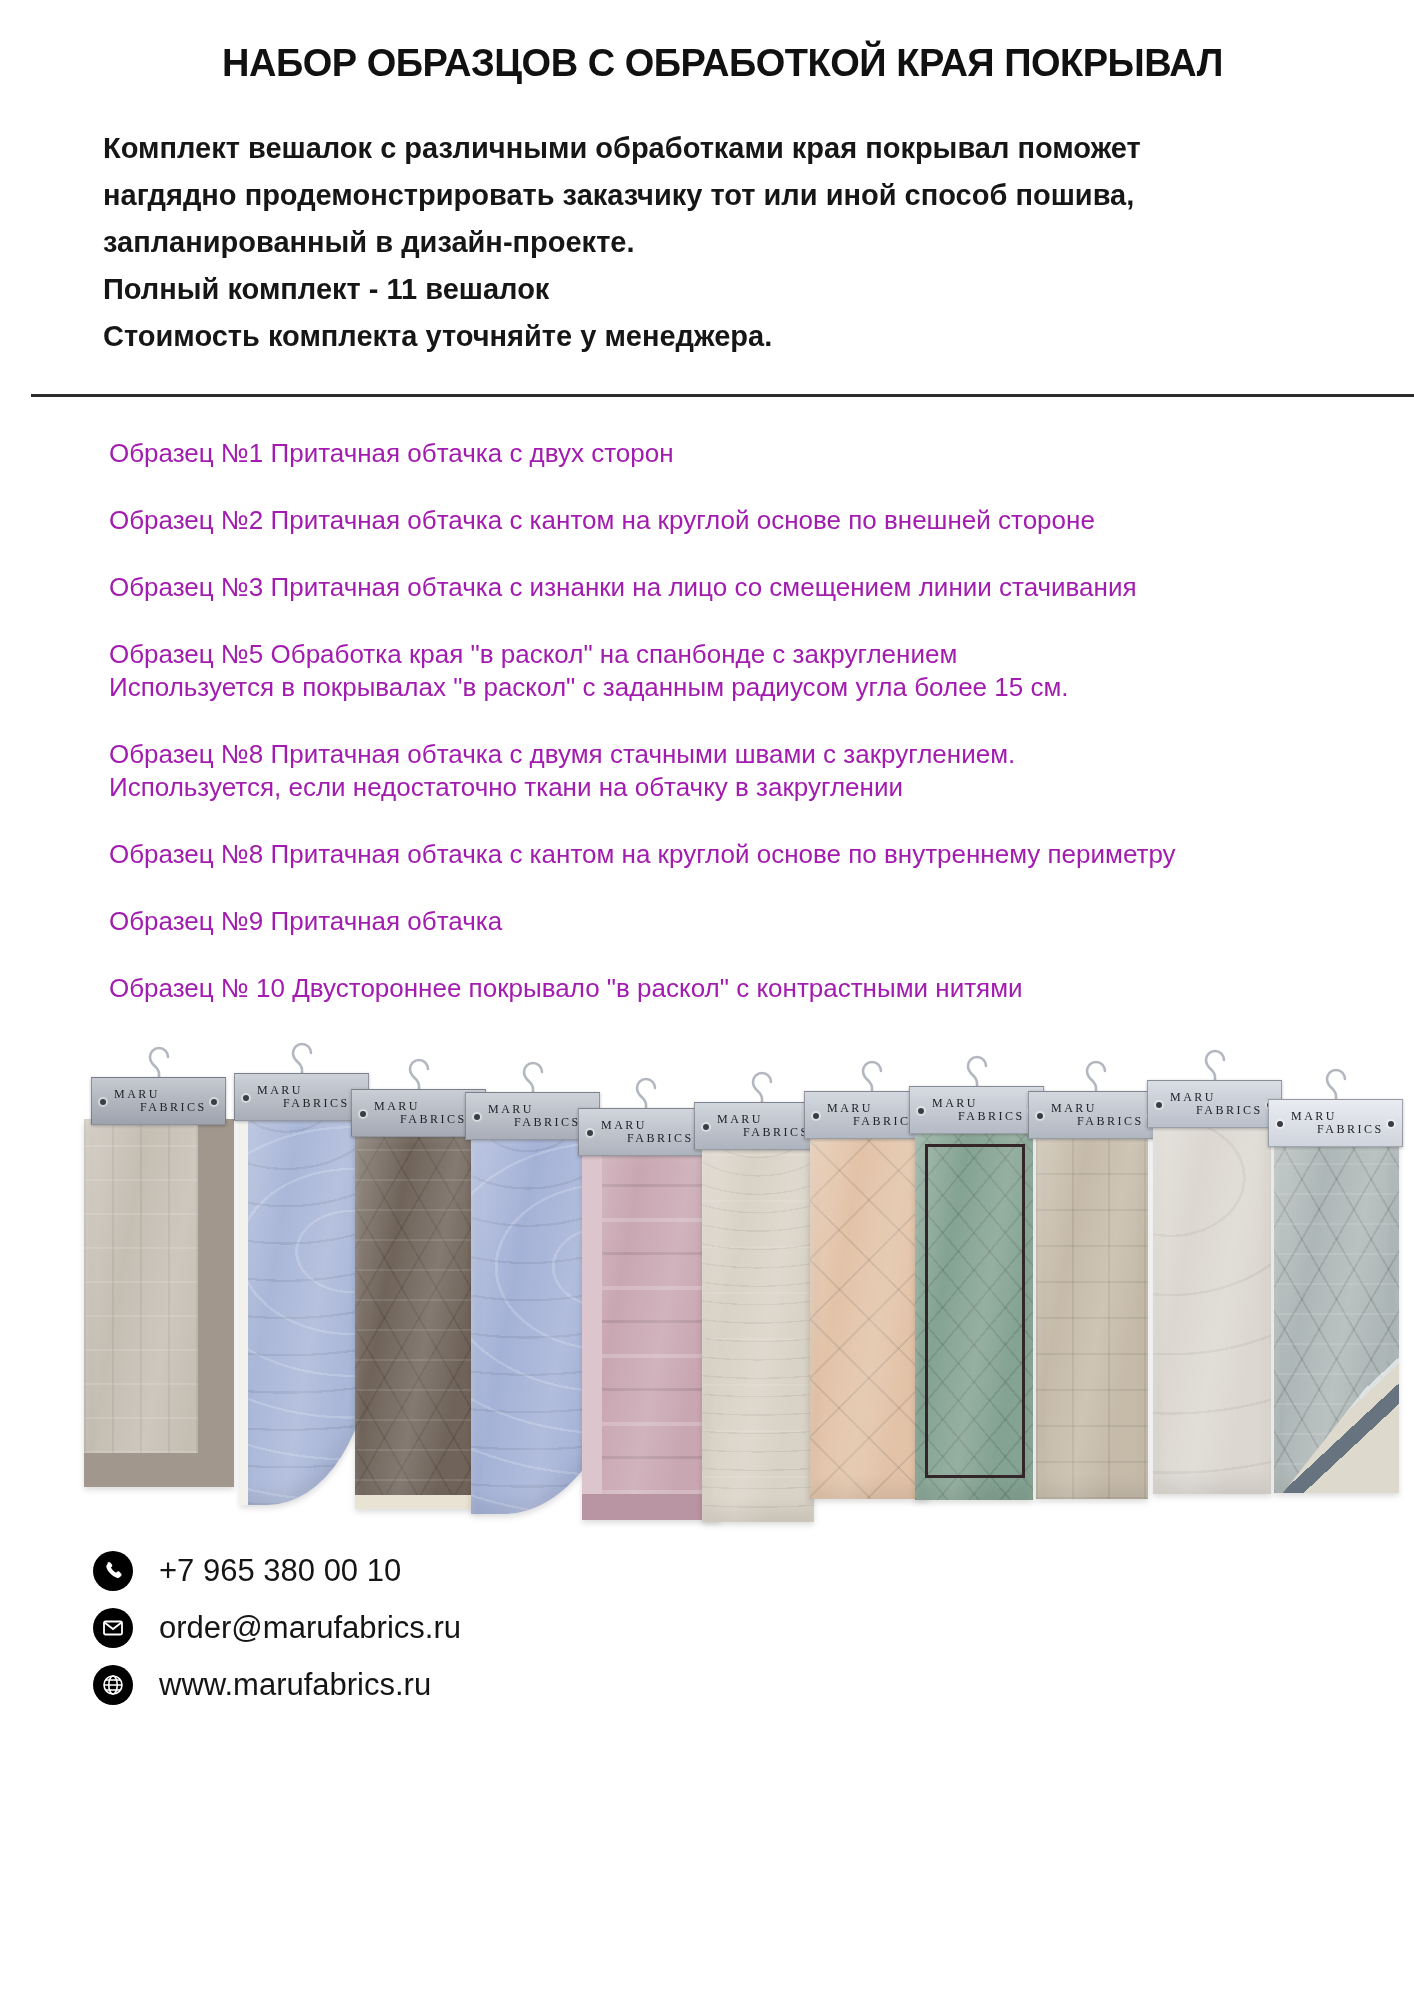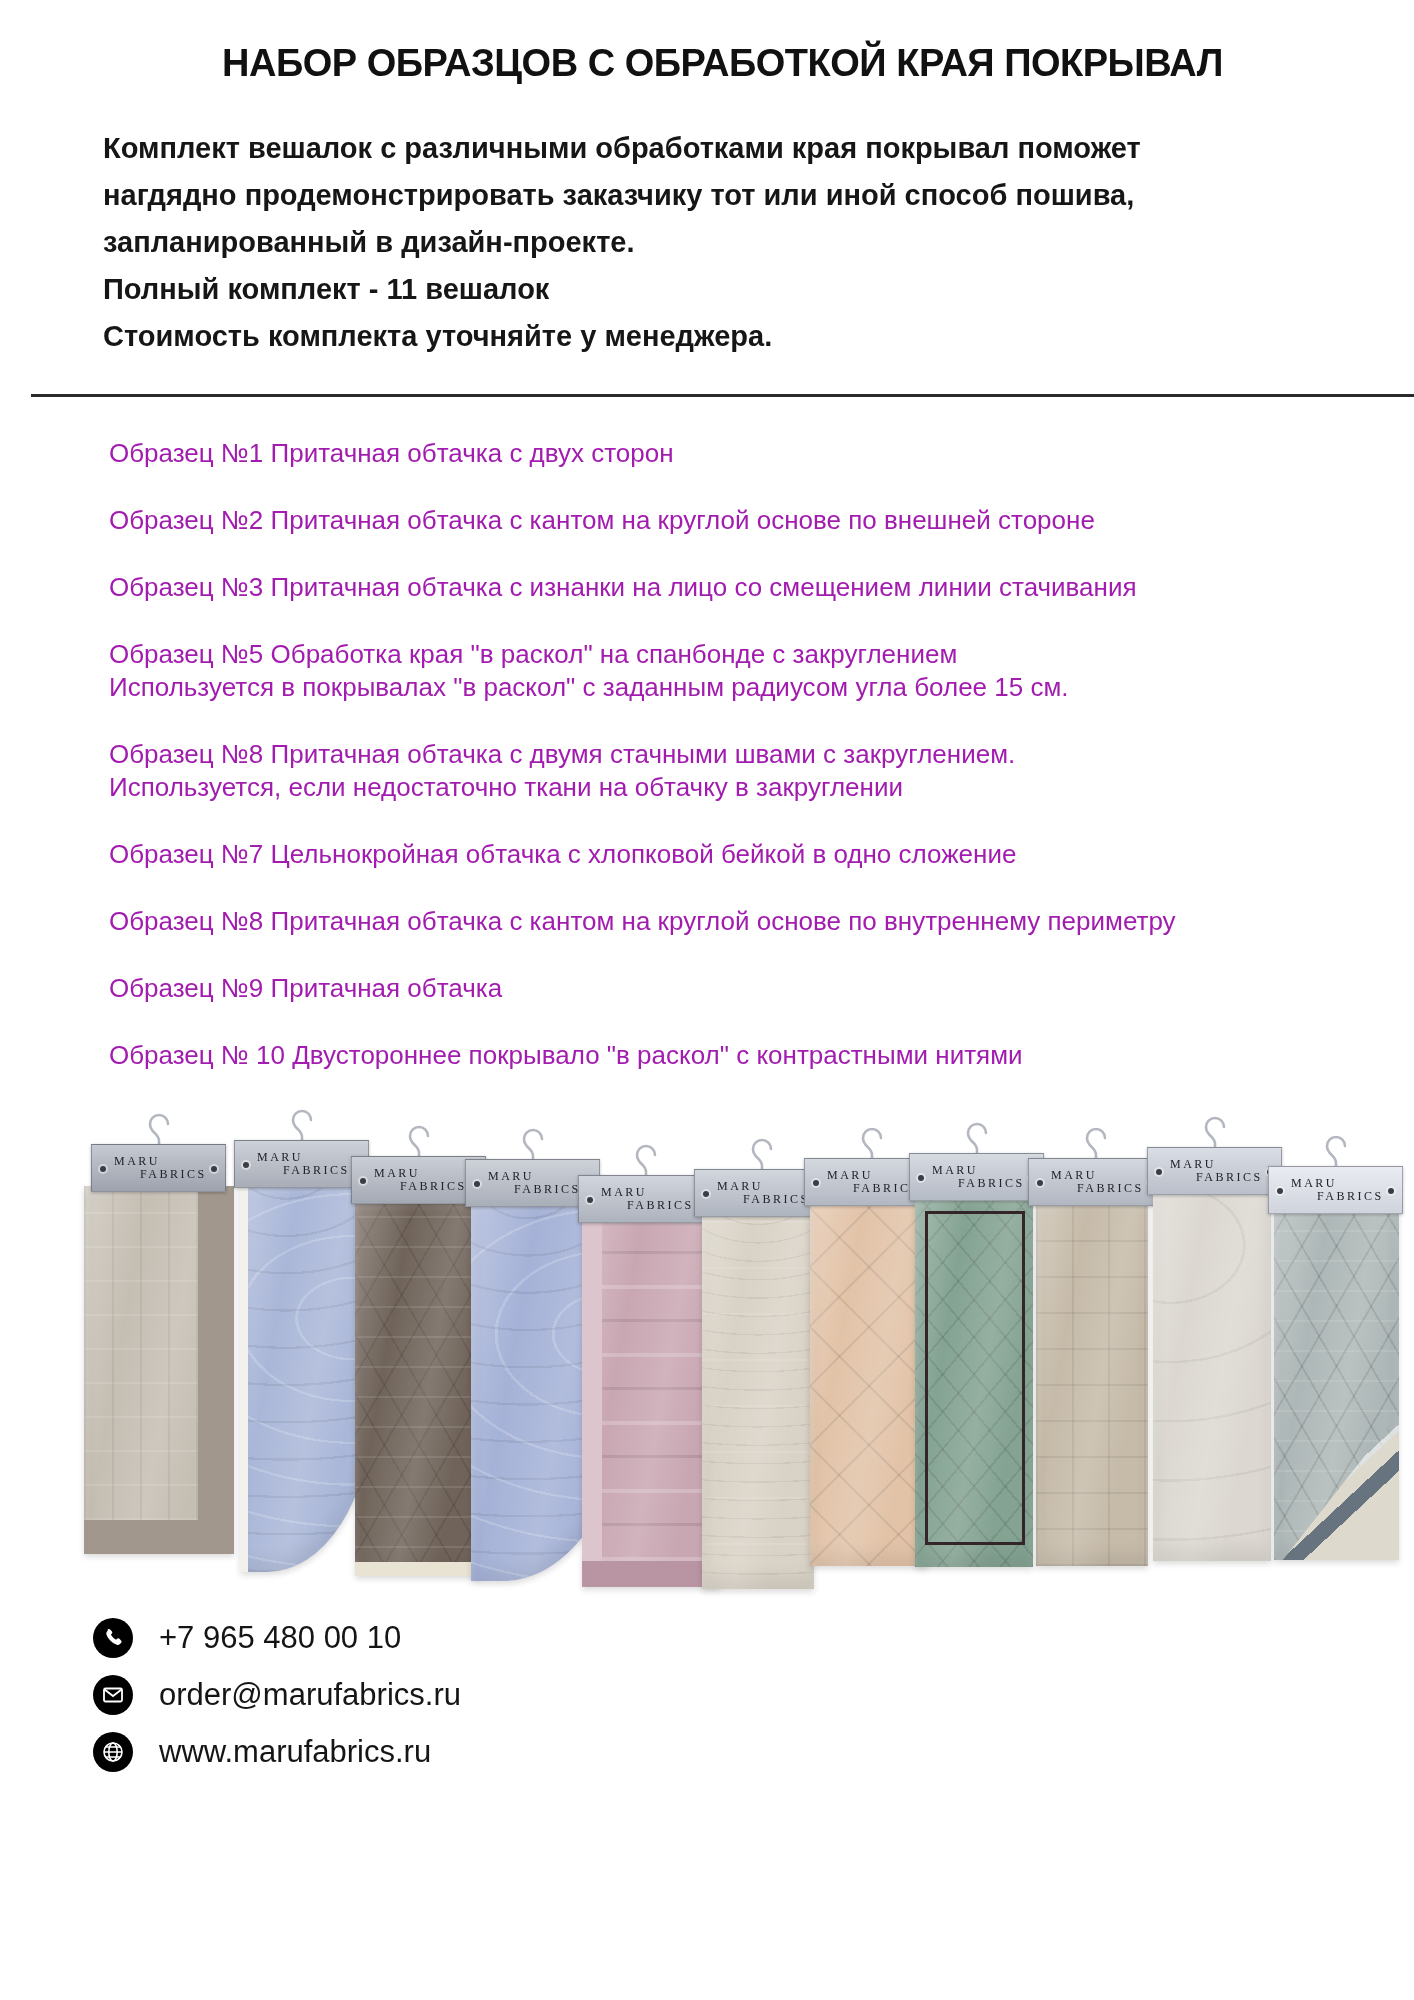--- a/index.html
+++ b/index.html
@@ -142,21 +142,20 @@
   <hr class="divider">
 
   <ul class="samples">
       <li>Образец №1 Притачная обтачка с двух сторон</li>
       <li>Образец №2 Притачная обтачка с кантом на круглой основе по внешней стороне</li>
       <li>Образец №3 Притачная обтачка с изнанки на лицо со смещением линии стачивания</li>
       <li>Образец №5 Обработка края "в раскол" на спанбонде с закруглением
 Используется в покрывалах "в раскол" с заданным радиусом угла более 15 см.</li>
       <li>Образец №8 Притачная обтачка с двумя стачными швами с закруглением.
 Используется, если недостаточно ткани на обтачку в закруглении</li>
-      <li>Образец №7 Цельнокройная обтачка с хлопковой бейкой в одно сложение</li>
       <li>Образец №8 Притачная обтачка с кантом на круглой основе по внутреннему периметру</li>
       <li>Образец №9 Притачная обтачка</li>
       <li>Образец № 10 Двустороннее покрывало "в раскол" с контрастными нитями</li>
     </ul>
 
   <div class="photo">
       <div class="hanger p-meander f-border-rb" style="left: 60px; top: 4px; z-index: 1; --card: #a7adb8; --base: #c5beb3; --a1: #a2978c;">
     <svg class="hook" viewBox="0 0 38 44">
       <path d="M19 44 V31 C19 23 10 23 10 14 a9 9 0 1 1 18 0"></path>
     </svg>
@@ -367,21 +366,21 @@
     </div>
 
 
   <div class="contacts">
       <div class="contact-row">
     <span class="icon-circle">
           <svg viewBox="0 0 24 24">
             <path fill="#fff" d="M7.1 3.4c.9-.9 2.3-.9 3.1 0l1.9 1.9c.9.9.9 2.3 0 3.1l-1 1c.6 1.3 1.5 2.6 2.6 3.7 1.1 1.1 2.4 2 3.7 2.6l1-1c.9-.9 2.3-.9 3.1 0l1.9 1.9c.9.9.9 2.3 0 3.1l-1.3 1.3c-1 1-2.5 1.4-3.8.9-2.7-.9-5.4-2.6-7.7-4.9C8.3 14.7 6.6 12 5.7 9.3c-.5-1.3-.1-2.8.9-3.8l.5-.5z" transform="scale(0.82) translate(1,1)"></path>
           </svg>
         </span>
-    <span class="contact-text">+7 965 480 00 10</span>
+    <span class="contact-text">+7 965 380 00 10</span>
   </div>
       <div class="contact-row">
     <span class="icon-circle">
           <svg viewBox="0 0 24 24">
             <rect x="3" y="5.5" width="18" height="13" rx="1.5" fill="none" stroke="#fff" stroke-width="1.8"></rect>
             <path d="M3.5 6.5 12 13l8.5-6.5" fill="none" stroke="#fff" stroke-width="1.8"></path>
           </svg>
         </span>
     <span class="contact-text">order@marufabrics.ru</span>
   </div>

